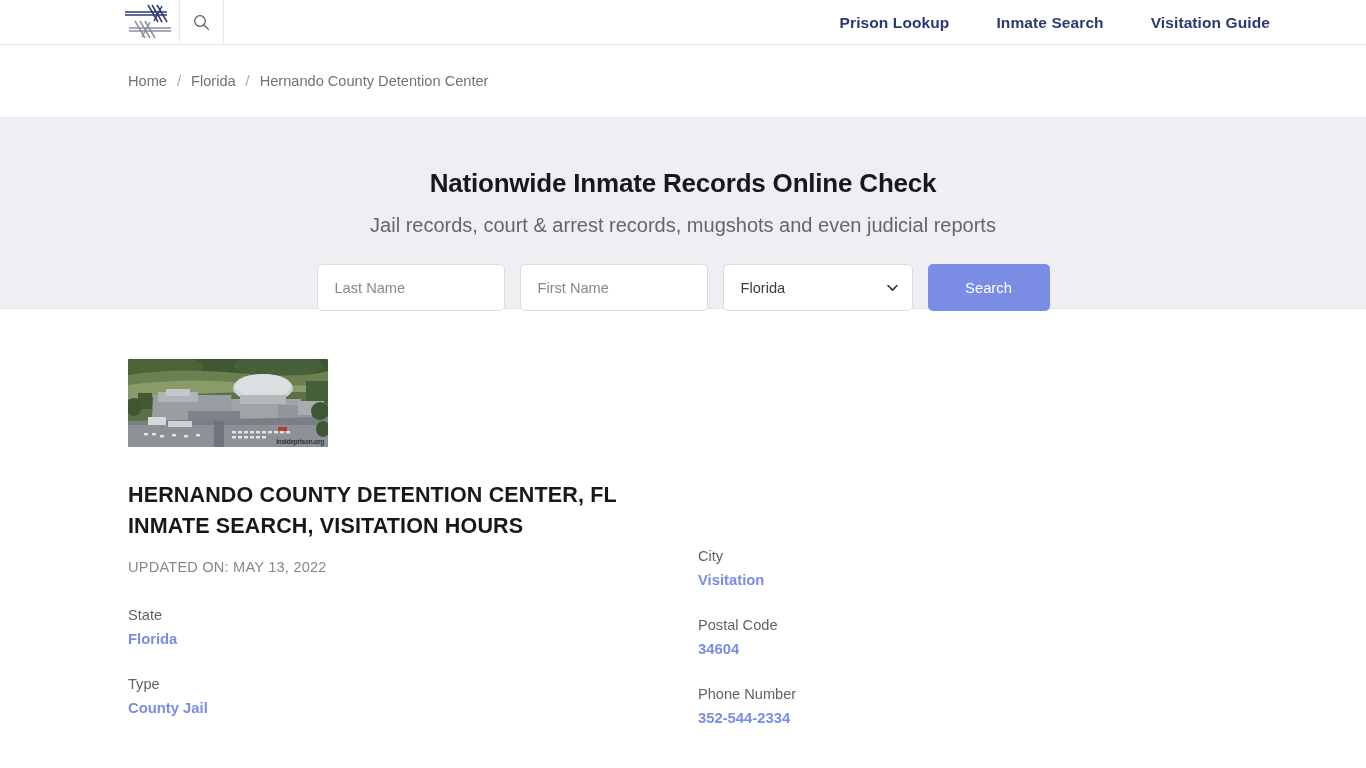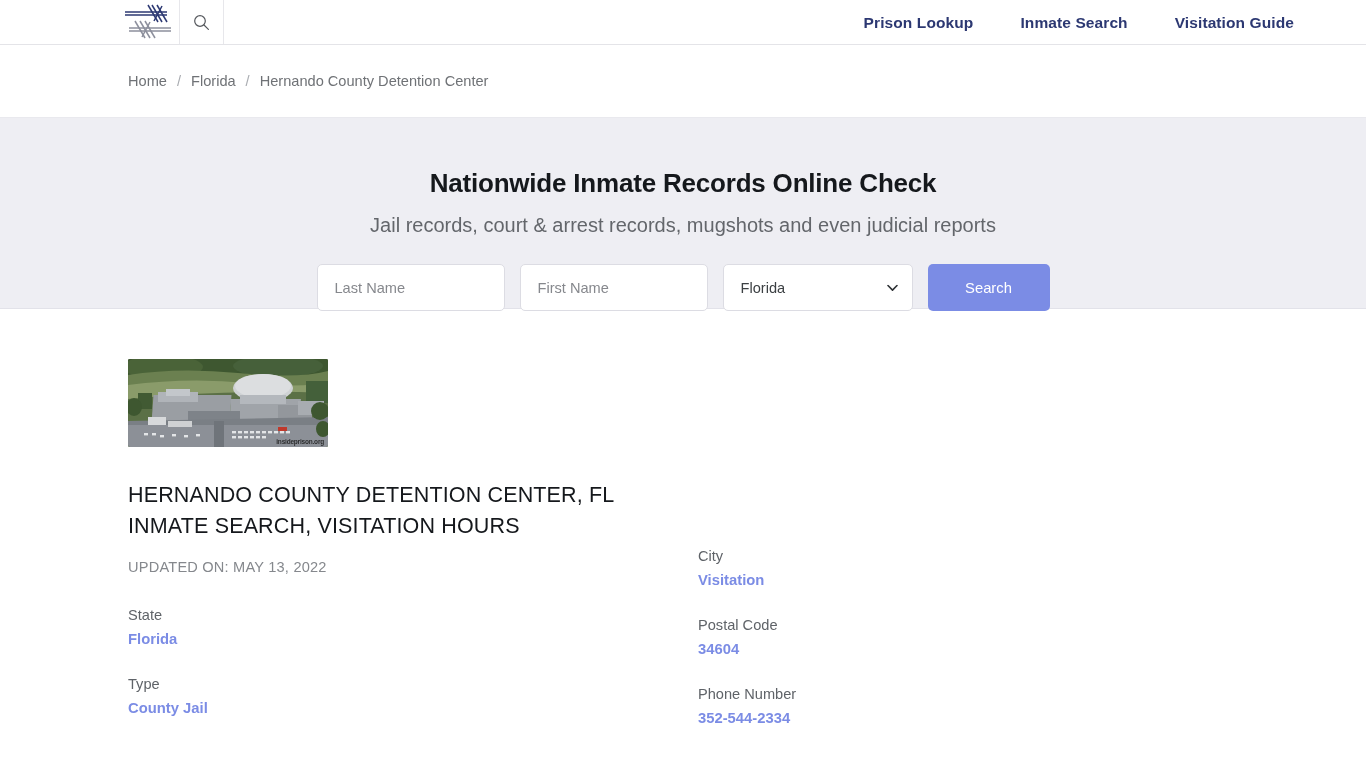--- a/index.html
+++ b/index.html
@@ -54,21 +54,21 @@
   }
 
   .header-nav {
     position: absolute;
     right: 0;
     top: 0;
     height: 45px;
     display: flex;
     align-items: center;
     gap: 47px;
-    padding-right: 72px;
+    padding-right: 96px;
   }
 
   .nav-link {
     font-size: 15.5px;
     font-weight: bold;
     color: #2c3872;
     text-decoration: none;
     letter-spacing: 0.1px;
     white-space: nowrap;
     cursor: pointer;
@@ -207,21 +207,21 @@
     font-weight: bold;
     color: #1a1a1a;
     opacity: 0.85;
     letter-spacing: -0.2px;
     font-family: "Liberation Sans", sans-serif;
   }
 
   .page-title {
     margin-top: 33px;
     font-size: 21.5px;
-    font-weight: normal;
+    font-weight: bold;
     line-height: 31px;
     color: #15181c;
     letter-spacing: 0.15px;
     max-width: 560px;
   }
 
   .updated-on {
     margin-top: 17px;
     font-size: 14.6px;
     color: #85888d;

